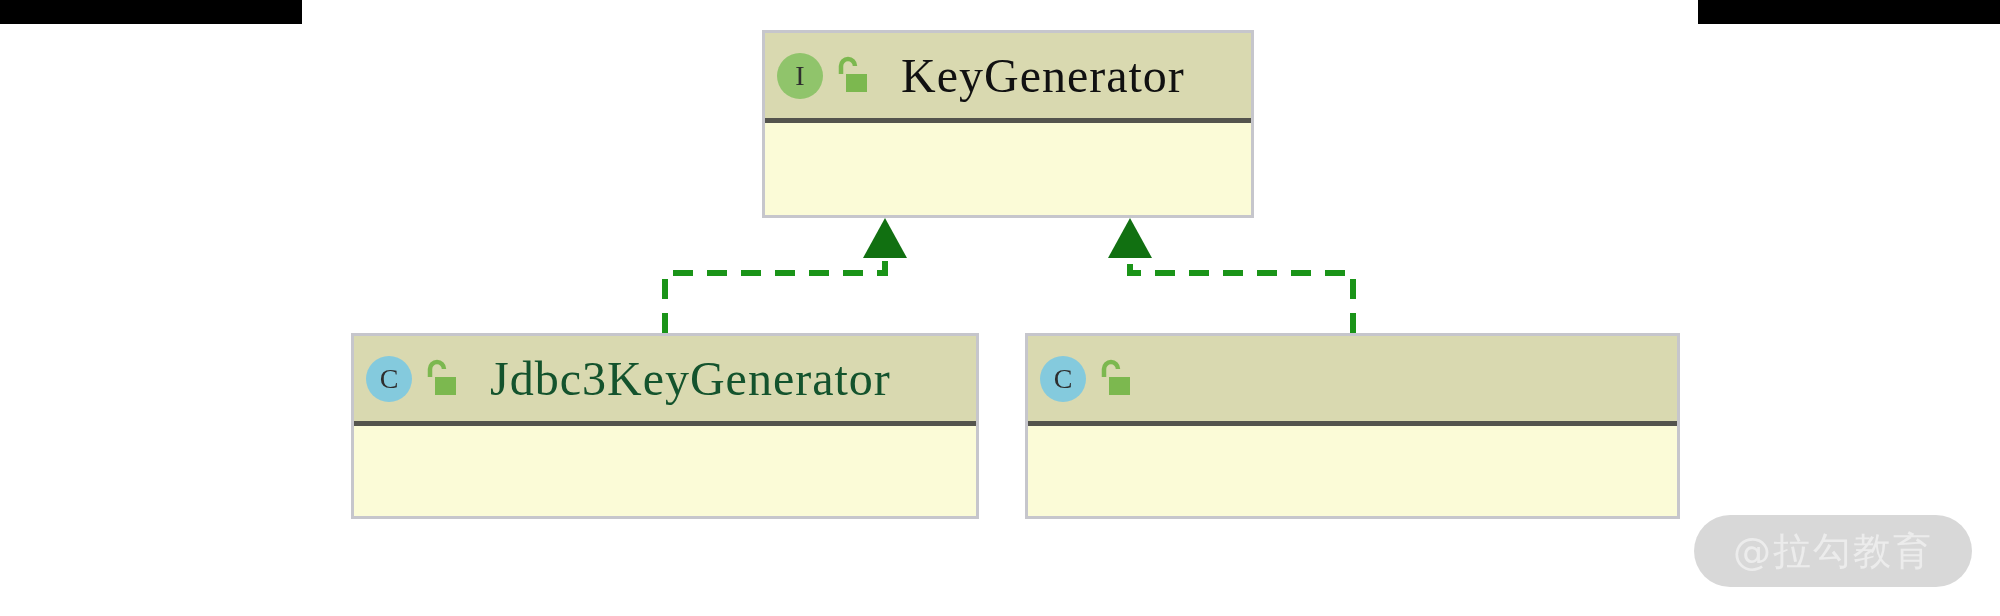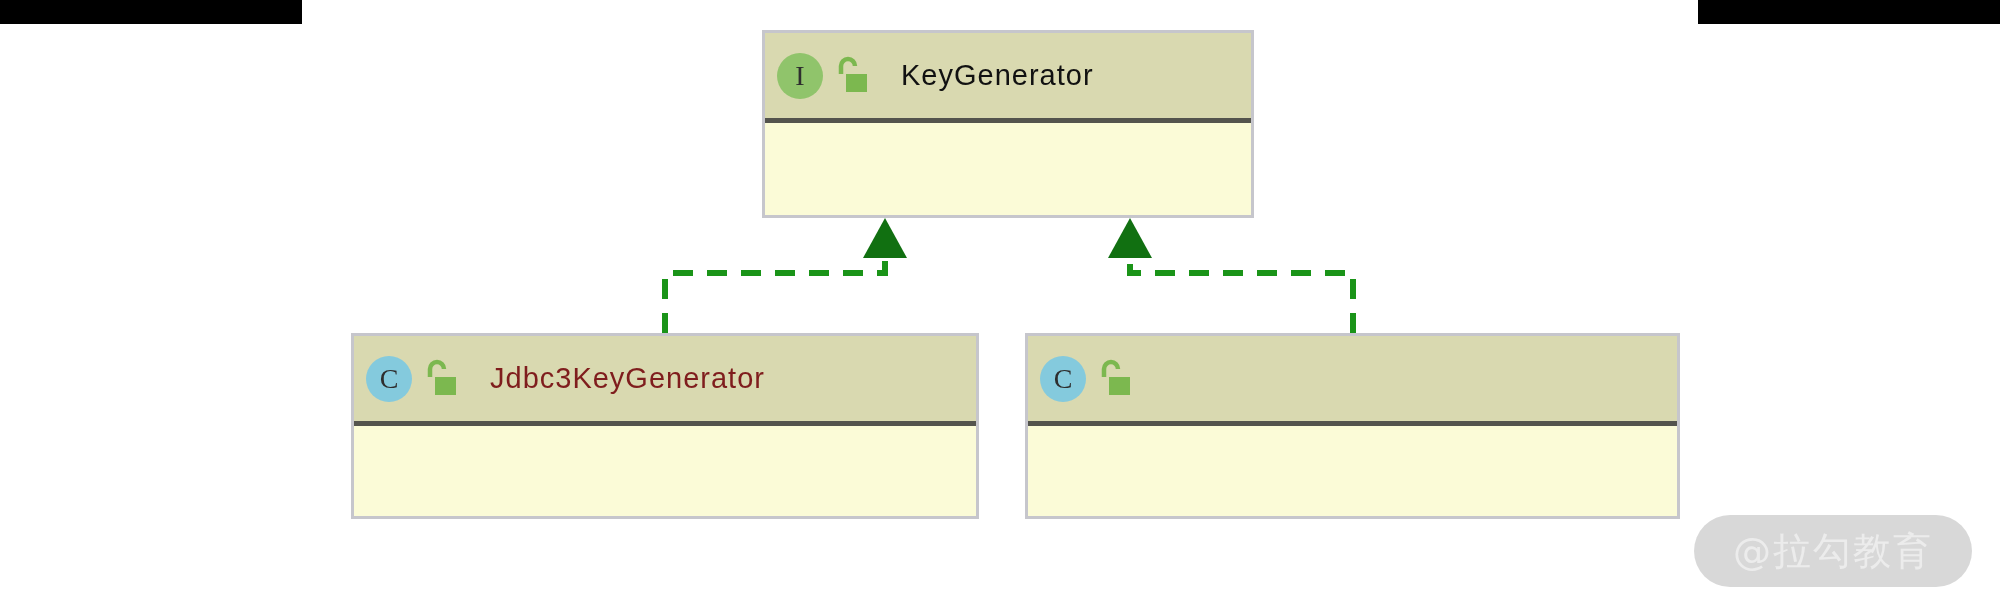--- a/index.html
+++ b/index.html
@@ -83,27 +83,27 @@
     flex: 0 0 auto;
     width: 34px;
     height: 40px;
     margin-left: 10px;
     display: block;
   }
 
   
   .uml-name {
     margin-left: 34px;
-    font-family: Liberation Sans, sans-serif;
-    font-size: 29px;
+    font-family: Liberation Serif, serif;
+    font-size: 48px;
     letter-spacing: 1px;
     white-space: nowrap;
   }
   .uml-name.iface { color: #111111; }
-  .uml-name.impl  { color: #7f1d1d; }
+  .uml-name.impl  { color: #14532d; }
 
   
   #connectors {
     position: absolute;
     left: 0;
     top: 0;
     width: 2000px;
     height: 616px;
     pointer-events: none;
   }

